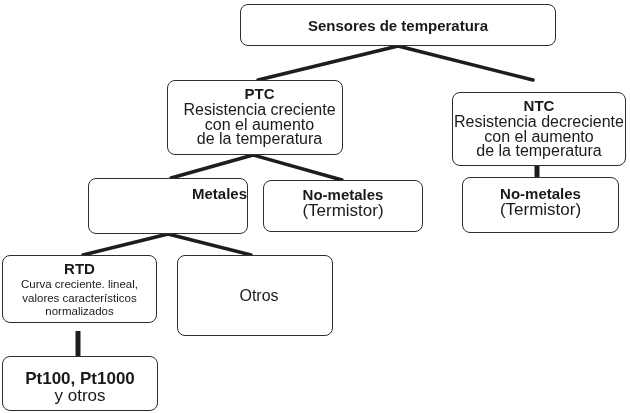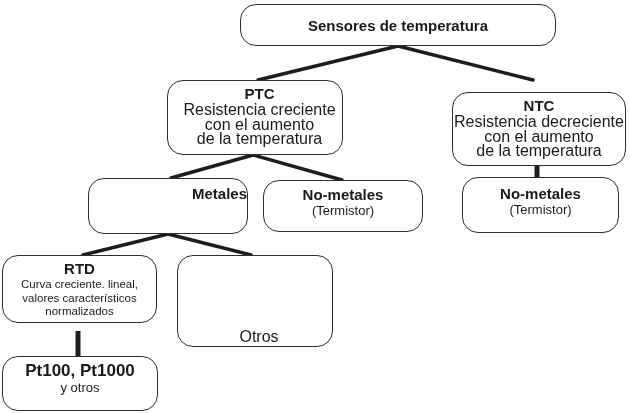--- a/index.html
+++ b/index.html
@@ -20,56 +20,56 @@
     position: absolute;
     left: 0;
     top: 0;
     pointer-events: none;
   }
   .node {
     position: absolute;
     box-sizing: border-box;
     background: #ffffff;
     border: 1px solid #2e2e2e;
-    border-radius: 16px;
+    border-radius: 8px;
     text-align: center;
     color: #1a1a1a;
   }
   .node-title {
     font-size: 15px;
     font-weight: bold;
     line-height: 19px;
   }
   .node-line {
     font-size: 16px;
     line-height: 14.5px;
   }
   .node-subtitle {
-    font-size: 13px;
+    font-size: 17px;
     line-height: 14px;
     text-align: center;
   }
   
   .n-root {
     left: 240px; top: 4px; width: 316px; height: 42px;
     display: flex; align-items: center; justify-content: center;
   }
   .n-ptc  { left: 167px; top: 80px;  width: 176px; height: 75px; padding-top: 3px; padding-left: 9px; }
   .n-ntc  { left: 452px; top: 80px;  width: 174px; height: 74px; padding-top: 3px; margin-top: 12px; }
   .n-metales { left: 88px;  top: 178px; width: 160px; height: 56px; padding-top: 5px; text-align: right; }
   .n-nmp     { left: 263px; top: 180px; width: 160px; height: 52px; padding-top: 4px; }
   .n-nmn     { left: 462px; top: 177px; width: 157px; height: 56px; padding-top: 6px; }
   .n-rtd  { left: 2px;   top: 255px; width: 155px; height: 68px; padding-top: 3px; }
   .n-rtd .node-line { font-size: 11.5px; line-height: 13.5px; }
   .n-otros {
-    left: 177px; top: 255px; width: 156px; height: 92px;
-    display: flex; align-items: flex-end; justify-content: center; padding-left: 8px;
+    left: 177px; top: 255px; width: 156px; height: 81px;
+    display: flex; align-items: center; justify-content: center; padding-left: 8px;
   }
   .n-otros .node-title { font-weight: normal; font-size: 16px; }
-  .n-pt100 { left: 2px; top: 356px; width: 156px; height: 55px; padding-top: 4px; }
+  .n-pt100 { left: 2px; top: 356px; width: 156px; height: 55px; padding-top: 12px; }
   .n-pt100 .node-title { font-size: 17px; line-height: 20px; }
 </style>
 </head>
 <body>
 
 <div class="canvas">
 
   <svg class="connectors" width="630" height="413" viewBox="0 0 630 413">
     <line x1="398" y1="46" x2="258" y2="80" stroke="#1d1d1d" stroke-width="3.4" stroke-linecap="round"></line>
     <line x1="398" y1="46" x2="533" y2="80" stroke="#1d1d1d" stroke-width="3.4" stroke-linecap="round"></line>

